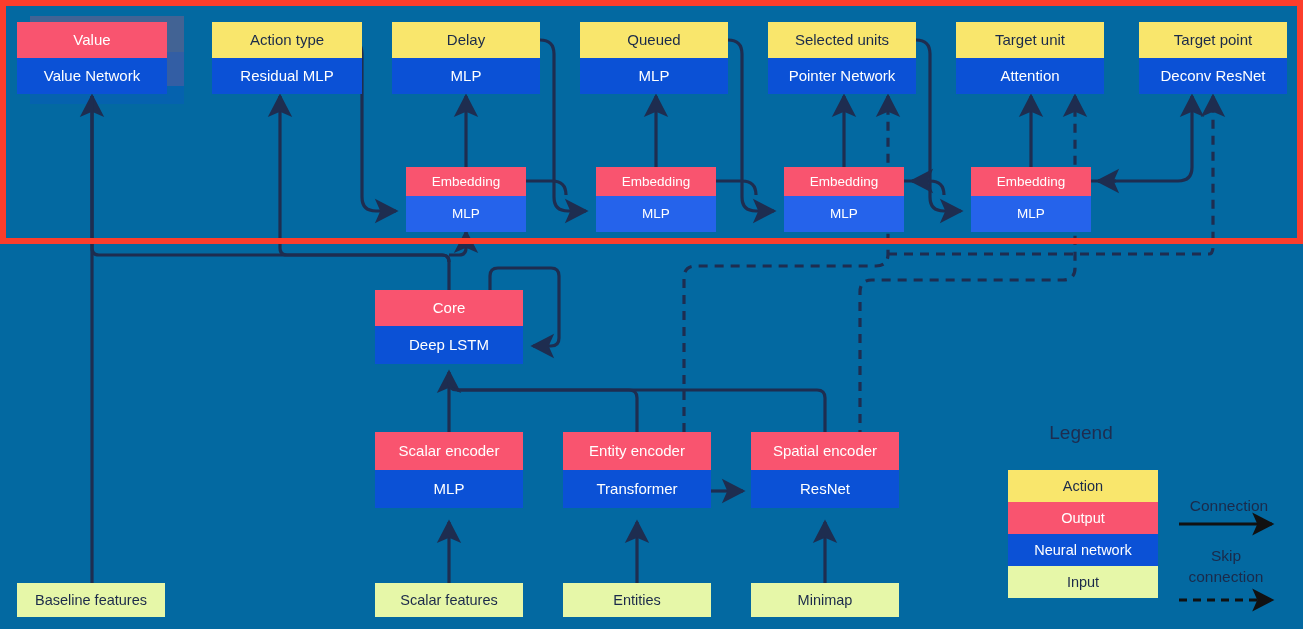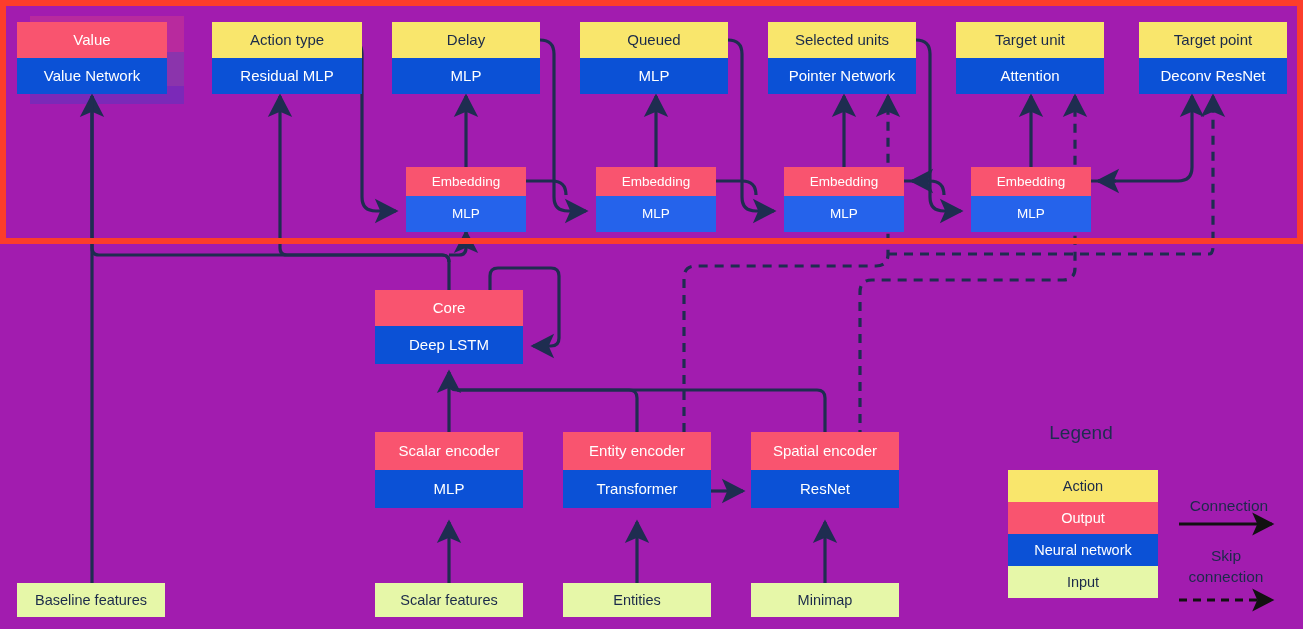--- a/index.html
+++ b/index.html
@@ -1,18 +1,18 @@
 <!DOCTYPE html>
 <html><head>
 <meta charset="utf-8">
 <style>
   html,body{margin:0;padding:0;background:#ffffff;}
   body{width:1303px;height:629px;overflow:hidden;
        font-family:"Liberation Sans","DejaVu Sans",sans-serif;}
-  #stage{position:relative;width:1303px;height:629px;background:#a21caf;}
+  #stage{position:relative;width:1303px;height:629px;background:#0369a1;}
   svg#canvas{position:absolute;left:0;top:0;width:1303px;height:629px;}
   .blk-lbl{font-family:"Liberation Sans","DejaVu Sans",sans-serif;
            text-anchor:middle;dominant-baseline:middle;}
   .t-dark{fill:#1b2a4a;}
   .t-white{fill:#ffffff;}
   .t-navy{fill:#1e2d50;}
 </style>
 </head>
 <body>
 

